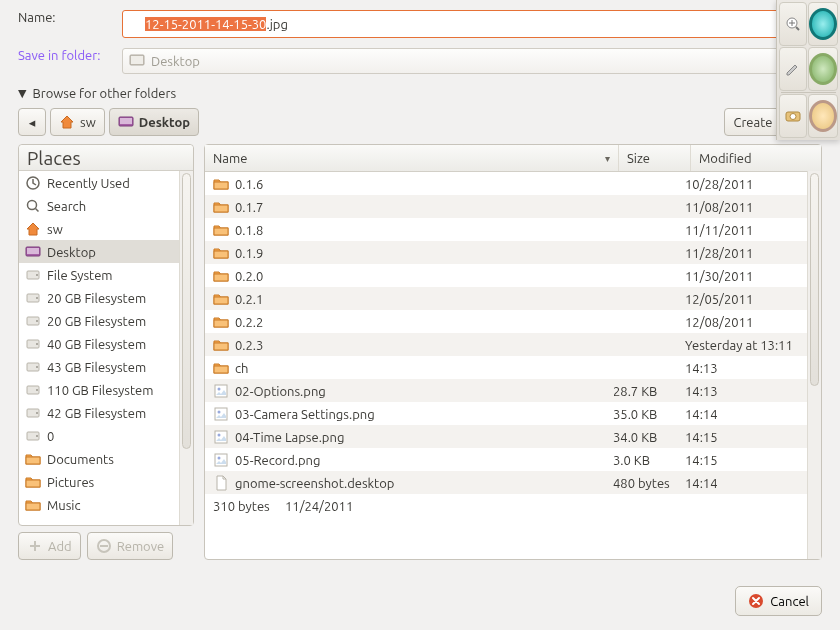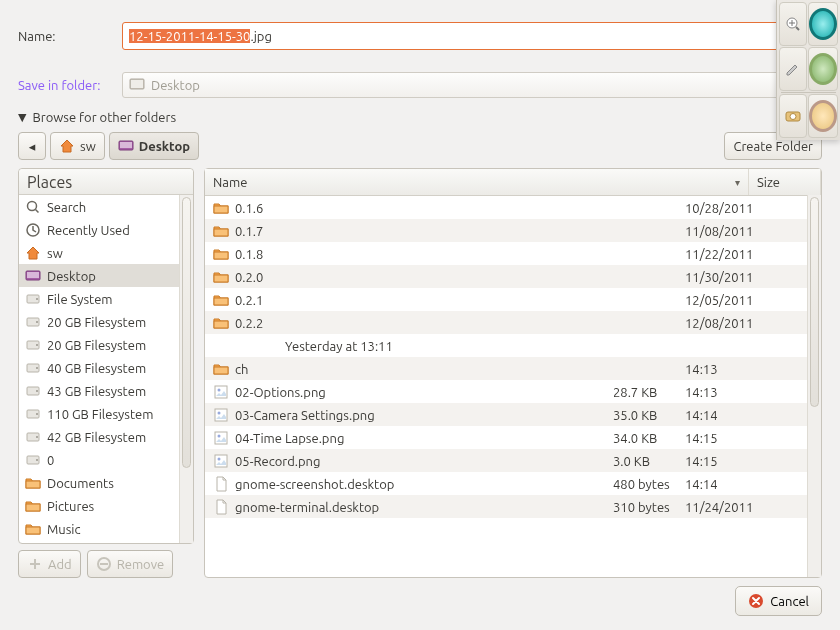--- a/index.html
+++ b/index.html
@@ -11,21 +11,21 @@
     background: #f2f1f0;
     width: 840px; height: 630px;
     overflow: hidden;
   }
   .dialog {
     width: 840px; height: 630px;
     padding: 10px 18px 14px 18px;
     background: #f2f1f0;
     display: flex; flex-direction: column;
   }
-  .row { display: flex; align-items: center; margin-bottom: 10px; margin-top: 12px; }
+  .row { display: flex; margin-bottom: 10px; }
   .label { width: 104px; color: #3c3b37; }
   .muted { color: #8b5cf6; }
   .sel-hi { background: #ed7442; color: #fff; padding: 0 0; }
   .folder-sel {
     flex: 1;
     height: 26px;
     border: 1px solid #d0ccc4;
     border-radius: 3px;
     background: linear-gradient(#fdfdfc,#f2f0ed);
     display: flex; align-items: center;
@@ -56,21 +56,21 @@
     display: flex; flex-direction: column;
     min-height: 0;
   }
   .places-wrap { width: 176px; display:flex; flex-direction:column; }
   .places-panel { flex: 1; min-height:0; display:flex; flex-direction: column;}
   .colhdr {
     height: 26px;
     background: linear-gradient(#fafaf8,#ecebe7);
     border-bottom: 1px solid #d2cfc7;
     display: flex; align-items: center;
-    font-size: 16px; color: #46433e;
+    font-size: 19px; color: #46433e;
   }
   .places-hdr { padding: 0 8px; border-radius: 4px 4px 0 0;}
   .places-list { flex:1; overflow:hidden; position:relative; }
   .places-item {
     height: 23px; display:flex; align-items:center; gap:6px;
     padding: 0 6px; white-space: nowrap;
   }
   .places-item.sel { background: #e0ddd7; }
   .vscroll {
     position:absolute; right:0; top:0; bottom:0; width:14px;
@@ -90,21 +90,21 @@
   .fl-col.size { width:72px;}
   .fl-col.mod  { width:130px; border-right:none;}
   .fl-scroll { position:absolute; right:0; top:26px; bottom:0; width:14px; background:#f1efec; border-left:1px solid #dedbd3;}
   .fl-scroll .thumb{ position:absolute; left:2px; right:2px; top:2px; height:55%; background:linear-gradient(#f6f4f0,#e3e0da); border:1px solid #c9c5bb; border-radius:7px;}
   .fl-body { flex:1; overflow:hidden; position:relative;}
   .fl-row { display:flex; height:23px; align-items:center;}
   .fl-row:nth-child(even){ background:#f4f2ef;}
   .fl-row .c-name { flex:1; display:flex; align-items:center; gap:6px; padding:0 8px; white-space:nowrap; overflow:hidden;}
   .fl-row .c-size { width:72px; padding:0 8px; white-space:nowrap;}
   .fl-row .c-mod  { width:144px; padding:0 8px; white-space:nowrap;}
-  .actions { display:flex; justify-content:flex-end; gap:20px; margin-top:8px;}
+  .actions { display:flex; justify-content:flex-end; gap:20px; margin-top:26px;}
   .pill {
     min-width:76px; height:30px;
     border:1px solid #bdb9af; border-radius:5px;
     background:linear-gradient(#fbfaf8,#eceae4);
     display:inline-flex; align-items:center; justify-content:center; gap:6px;
     font:inherit; padding:0 12px; cursor:pointer;
   }
   .pill.primary { border-color:#d88b56; background:linear-gradient(#fceedd,#f7d9b6); }
   .pill.primary:focus, .pill.primary { box-shadow: 0 0 0 1px #e7a066 inset; }
   
@@ -130,21 +130,21 @@
   }
   .circ { width:32px;height:32px;border-radius:50%; border:3px solid #8a6; background:radial-gradient(#cfe8bf,#7fae61);}
   .circ.blue{ border-color:#177; background:radial-gradient(#9ee,#1aa);}
   .circ.yellow{ border-color:#b98; background:radial-gradient(#ffe7ba,#e7c27a);}
   .sep-row { height:1px; background:#c8c4ba; margin:0 2px;}
   .root { position:relative; width:840px; height:630px;}
   .name-wrap { position:relative; flex:1; height:28px; }
   .name-display {
     position:absolute; inset:0;
     border:1px solid #e67136; border-radius:3px; background:#fff;
-    display:flex; align-items:center; padding:0 6px; pointer-events:none;
+    display:flex; align-items:center; padding:0 22px; pointer-events:none;
     font:inherit;
   }
 </style>
 </head>
 <body>
 <div class="root">
 
 <div class="dialog">
 
   <div class="row">
@@ -204,34 +204,34 @@
 
   <div class="filearea">
 
     <div class="places-wrap">
       <div class="panel places-panel">
         <div class="colhdr places-hdr">Places</div>
         <div class="places-list" id="places-list">
           <div class="places-item">
                 <span class="ic">
                   <svg viewBox="0 0 16 16">
+                    <circle cx="8" cy="8" r="6" fill="none" stroke="#6b6860" stroke-width="1.5"></circle>
+                    <path d="M8 4v4l3 2" stroke="#6b6860" stroke-width="1.5" fill="none"></path>
+                  </svg>
+                </span>
+                <span>Recently Used</span>
+              </div>
+              <div class="places-item">
+                <span class="ic">
+                  <svg viewBox="0 0 16 16">
                     <circle cx="7" cy="7" r="4.5" fill="none" stroke="#6b6860" stroke-width="1.5"></circle>
                     <path d="M10.5 10.5l3 3" stroke="#6b6860" stroke-width="1.5"></path>
                   </svg>
                 </span>
                 <span>Search</span>
-              </div>
-              <div class="places-item">
-                <span class="ic">
-                  <svg viewBox="0 0 16 16">
-                    <circle cx="8" cy="8" r="6" fill="none" stroke="#6b6860" stroke-width="1.5"></circle>
-                    <path d="M8 4v4l3 2" stroke="#6b6860" stroke-width="1.5" fill="none"></path>
-                  </svg>
-                </span>
-                <span>Recently Used</span>
               </div>
               <div class="places-item">
                 <span class="ic">
                   <svg viewBox="0 0 16 16">
                     <polygon points="8,2 14,8 12,8 12,14 4,14 4,8 2,8" fill="#f08a3c" stroke="#c86a22"></polygon>
                   </svg>
                 </span>
                 <span>sw</span>
               </div>
               <div class="places-item sel">
@@ -369,20 +369,21 @@
     </div>
 
     <div class="filelist-wrap">
       <div class="panel filelist-panel" style="position:relative;">
         <div class="fl-hdr">
           <div class="fl-col name">
             <span>Name</span>
             <span class="sortarrow">▾</span>
           </div>
           <div class="fl-col size">Size</div>
+          <div class="fl-col mod">Modified</div>
         </div>
         <div class="fl-body" id="fl-body">
               <div class="fl-row">
                 <div class="c-name">
                   <span class="ic">
                     <svg viewBox="0 0 16 16">
                       <path d="M1 4h5l1.5 2H15v7H1z" fill="#f6a950" stroke="#c97b26"></path>
                       <rect x="1" y="6" width="14" height="7" fill="#f9c178" stroke="#c97b26"></rect>
                     </svg>
                   </span>
@@ -408,21 +409,34 @@
                 <div class="c-name">
                   <span class="ic">
                     <svg viewBox="0 0 16 16">
                       <path d="M1 4h5l1.5 2H15v7H1z" fill="#f6a950" stroke="#c97b26"></path>
                       <rect x="1" y="6" width="14" height="7" fill="#f9c178" stroke="#c97b26"></rect>
                     </svg>
                   </span>
                   <span>0.1.8</span>
                 </div>
                 <div class="c-size"></div>
-                <div class="c-mod">11/22/2011</div>
+                <div class="c-mod">11/11/2011</div>
+              </div>
+              <div class="fl-row">
+                <div class="c-name">
+                  <span class="ic">
+                    <svg viewBox="0 0 16 16">
+                      <path d="M1 4h5l1.5 2H15v7H1z" fill="#f6a950" stroke="#c97b26"></path>
+                      <rect x="1" y="6" width="14" height="7" fill="#f9c178" stroke="#c97b26"></rect>
+                    </svg>
+                  </span>
+                  <span>0.1.9</span>
+                </div>
+                <div class="c-size"></div>
+                <div class="c-mod">11/28/2011</div>
               </div>
               <div class="fl-row">
                 <div class="c-name">
                   <span class="ic">
                     <svg viewBox="0 0 16 16">
                       <path d="M1 4h5l1.5 2H15v7H1z" fill="#f6a950" stroke="#c97b26"></path>
                       <rect x="1" y="6" width="14" height="7" fill="#f9c178" stroke="#c97b26"></rect>
                     </svg>
                   </span>
                   <span>0.2.0</span>
@@ -450,20 +464,29 @@
                       <path d="M1 4h5l1.5 2H15v7H1z" fill="#f6a950" stroke="#c97b26"></path>
                       <rect x="1" y="6" width="14" height="7" fill="#f9c178" stroke="#c97b26"></rect>
                     </svg>
                   </span>
                   <span>0.2.2</span>
                 </div>
                 <div class="c-size"></div>
                 <div class="c-mod">12/08/2011</div>
               </div>
               <div class="fl-row">
+                <div class="c-name">
+                  <span class="ic">
+                    <svg viewBox="0 0 16 16">
+                      <path d="M1 4h5l1.5 2H15v7H1z" fill="#f6a950" stroke="#c97b26"></path>
+                      <rect x="1" y="6" width="14" height="7" fill="#f9c178" stroke="#c97b26"></rect>
+                    </svg>
+                  </span>
+                  <span>0.2.3</span>
+                </div>
                 <div class="c-size"></div>
                 <div class="c-mod">Yesterday at 13:11</div>
               </div>
               <div class="fl-row">
                 <div class="c-name">
                   <span class="ic">
                     <svg viewBox="0 0 16 16">
                       <path d="M1 4h5l1.5 2H15v7H1z" fill="#f6a950" stroke="#c97b26"></path>
                       <rect x="1" y="6" width="14" height="7" fill="#f9c178" stroke="#c97b26"></rect>
                     </svg>
@@ -536,29 +559,20 @@
                       <path d="M4 1h6l3 3v11H4z" fill="#fff" stroke="#b8b4aa"></path>
                       <path d="M10 1v3h3" fill="none" stroke="#b8b4aa"></path>
                     </svg>
                   </span>
                   <span>gnome-screenshot.desktop</span>
                 </div>
                 <div class="c-size">480 bytes</div>
                 <div class="c-mod">14:14</div>
               </div>
               <div class="fl-row">
-                <div class="c-name">
-                  <span class="ic">
-                    <svg viewBox="0 0 16 16">
-                      <path d="M4 1h6l3 3v11H4z" fill="#fff" stroke="#b8b4aa"></path>
-                      <path d="M10 1v3h3" fill="none" stroke="#b8b4aa"></path>
-                    </svg>
-                  </span>
-                  <span>gnome-terminal.desktop</span>
-                </div>
                 <div class="c-size">310 bytes</div>
                 <div class="c-mod">11/24/2011</div>
               </div>
             </div>
         <div class="fl-scroll">
               <div class="thumb"></div>
             </div>
       </div>
     </div>
 

